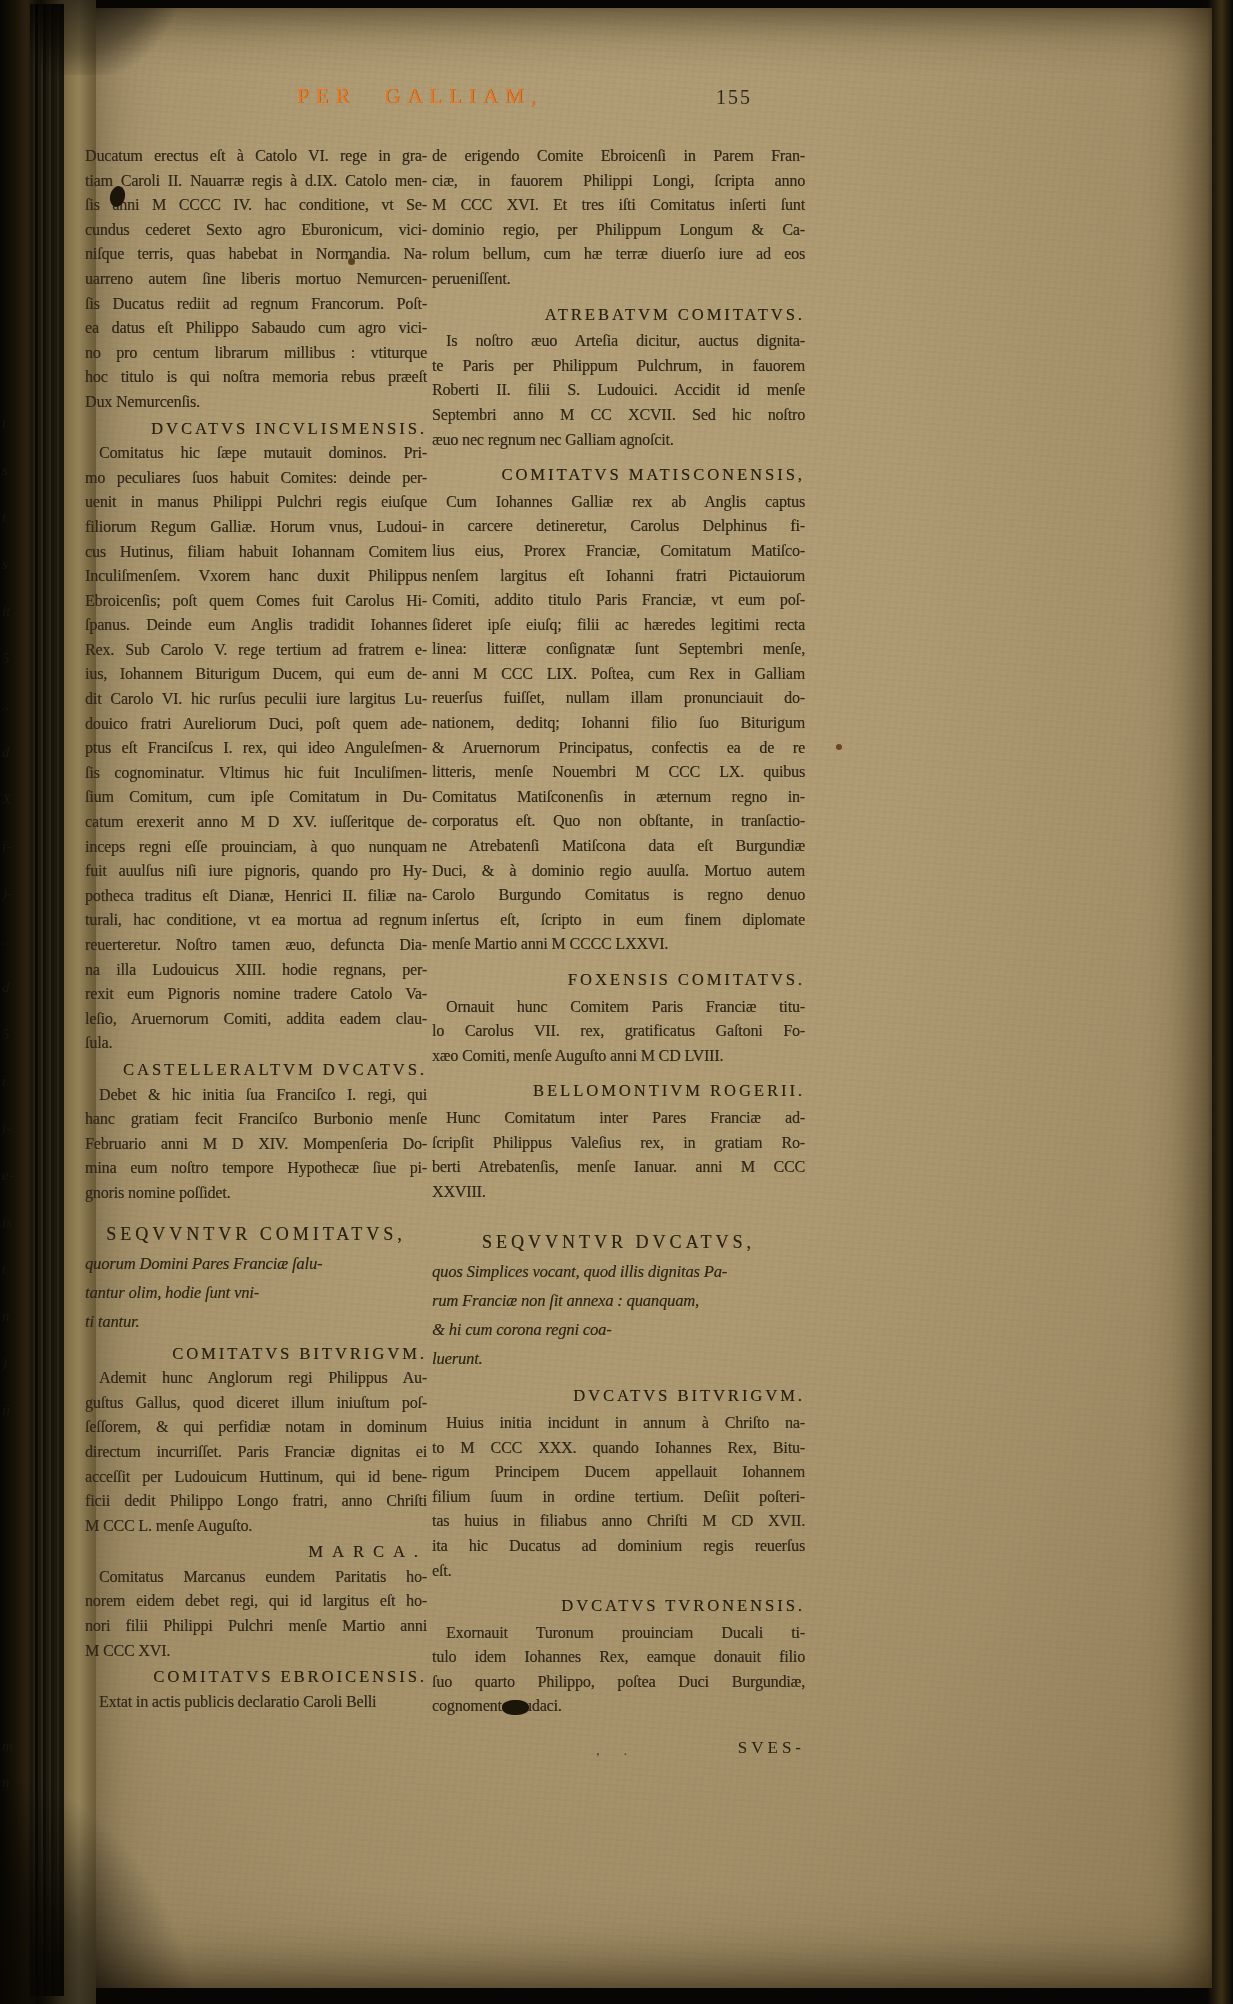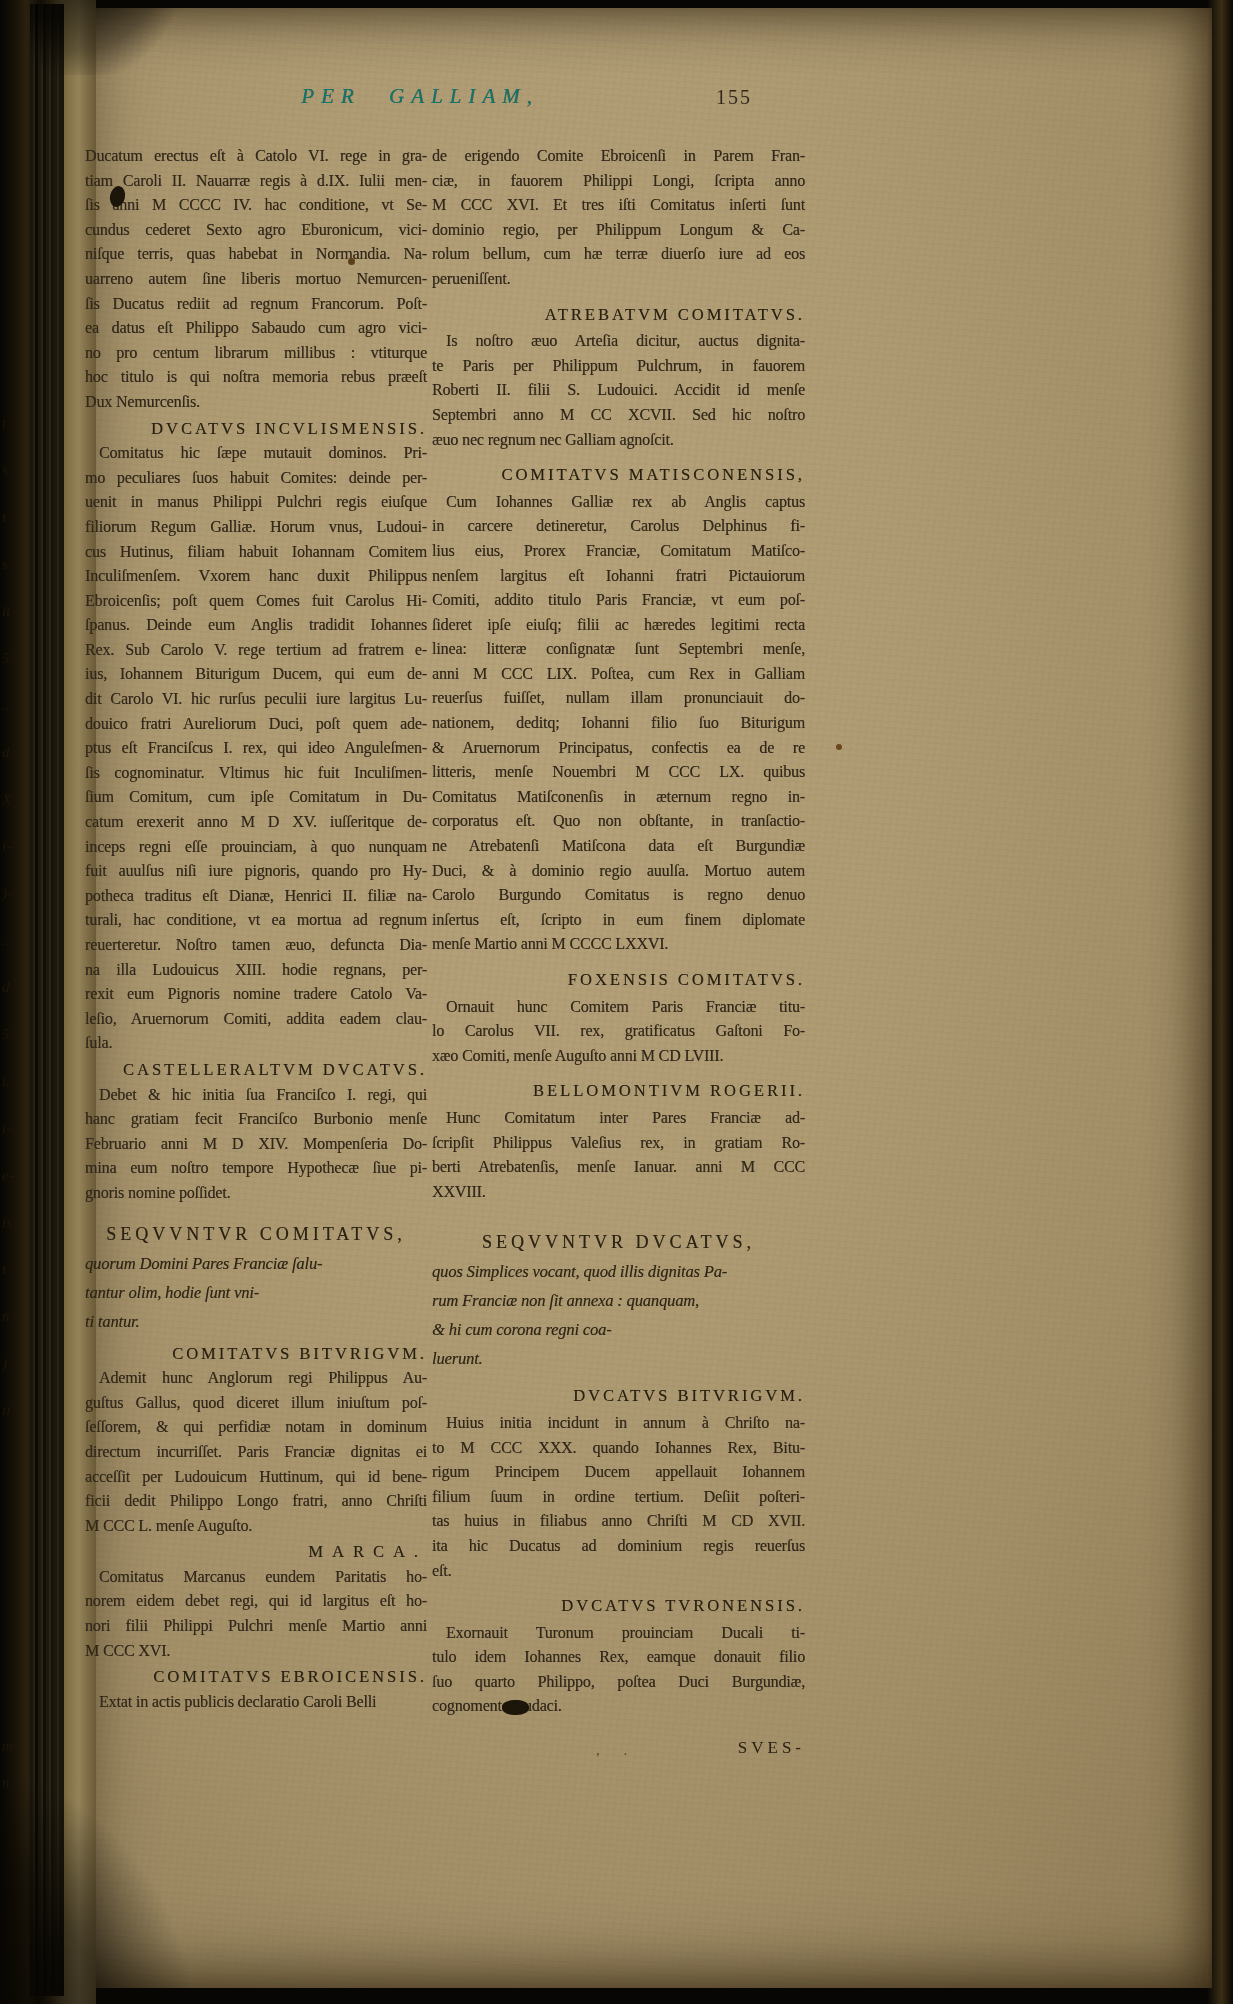--- a/index.html
+++ b/index.html
@@ -26,22 +26,22 @@
                repeating-linear-gradient(4deg,rgba(60,45,20,.05) 0 2px,transparent 2px 6px);}
   .corner-bl{position:absolute;left:-45px;bottom:-45px;width:240px;height:280px;
     background:radial-gradient(ellipse at 0% 100%,rgba(8,6,2,.95) 0%,rgba(8,6,2,.55) 45%,transparent 72%);}
   .corner-tl{position:absolute;left:40px;top:-35px;width:140px;height:110px;
     background:radial-gradient(ellipse at 30% 0%,rgba(8,6,2,.85) 0%,rgba(8,6,2,.35) 55%,transparent 75%);}
   .edge-right{position:absolute;right:0;top:0;width:26px;height:100%;
     background:linear-gradient(90deg,transparent,#3a2e14 55%,#0a0805 100%);}
 
   
   .running-head{position:absolute;left:290px;top:84px;width:260px;text-align:center;
-    font-size:21px;letter-spacing:7px;word-spacing:16px;color:#0f766e;
-    text-shadow:.4px .4px .6px rgba(42,33,18,.55);font-style:italic;}
+    font-size:21px;letter-spacing:7px;word-spacing:16px;color:#f97316;
+    text-shadow:.4px .4px .6px rgba(42,33,18,.55);}
   .folio{position:absolute;left:716px;top:86px;font-size:20px;letter-spacing:2px;color:#32281a;}
 
   
   .col{position:absolute;top:144px;font-size:16px;line-height:24.6px;letter-spacing:-.15px;
        color:#31271a;text-shadow:.35px .35px .45px rgba(46,36,20,.5);}
   #col-left{left:85px;width:342px;}
   #col-right{left:432px;width:373px;}
   .line{text-align:left;white-space:nowrap;}
   .line.just{text-align:justify;text-align-last:justify;white-space:normal;}
   .para.indent .line:first-child{text-indent:14px;}
@@ -82,21 +82,21 @@
   <div class="corner-tl"></div>
   <div class="corner-bl"></div>
   <div class="edge-right"></div>
 
   <div class="running-head">PER GALLIAM,</div>
   <div class="folio">155</div>
 
   <div id="col-left" class="col">
       <div class="para">
         <div class="line just">Ducatum erectus eſt à Catolo VI. rege in gra-</div>
-        <div class="line just">tiam Caroli II. Nauarræ regis à d.IX. Iulii men-</div>
+        <div class="line just">tiam Caroli II. Nauarræ regis à d.IX. Catolo men-</div>
         <div class="line just">ſis anni M CCCC IV. hac conditione, vt Se-</div>
         <div class="line just">cundus cederet Sexto agro Eburonicum, vici-</div>
         <div class="line just">niſque terris, quas habebat in Normandia. Na-</div>
         <div class="line just">uarreno autem ſine liberis mortuo Nemurcen-</div>
         <div class="line just">ſis Ducatus rediit ad regnum Francorum. Poſt-</div>
         <div class="line just">ea datus eſt Philippo Sabaudo cum agro vici-</div>
         <div class="line just">no pro centum librarum millibus : vtiturque</div>
         <div class="line just">hoc titulo is qui noſtra memoria rebus præeſt</div>
         <div class="line">Dux Nemurcenſis.</div>
       </div>

